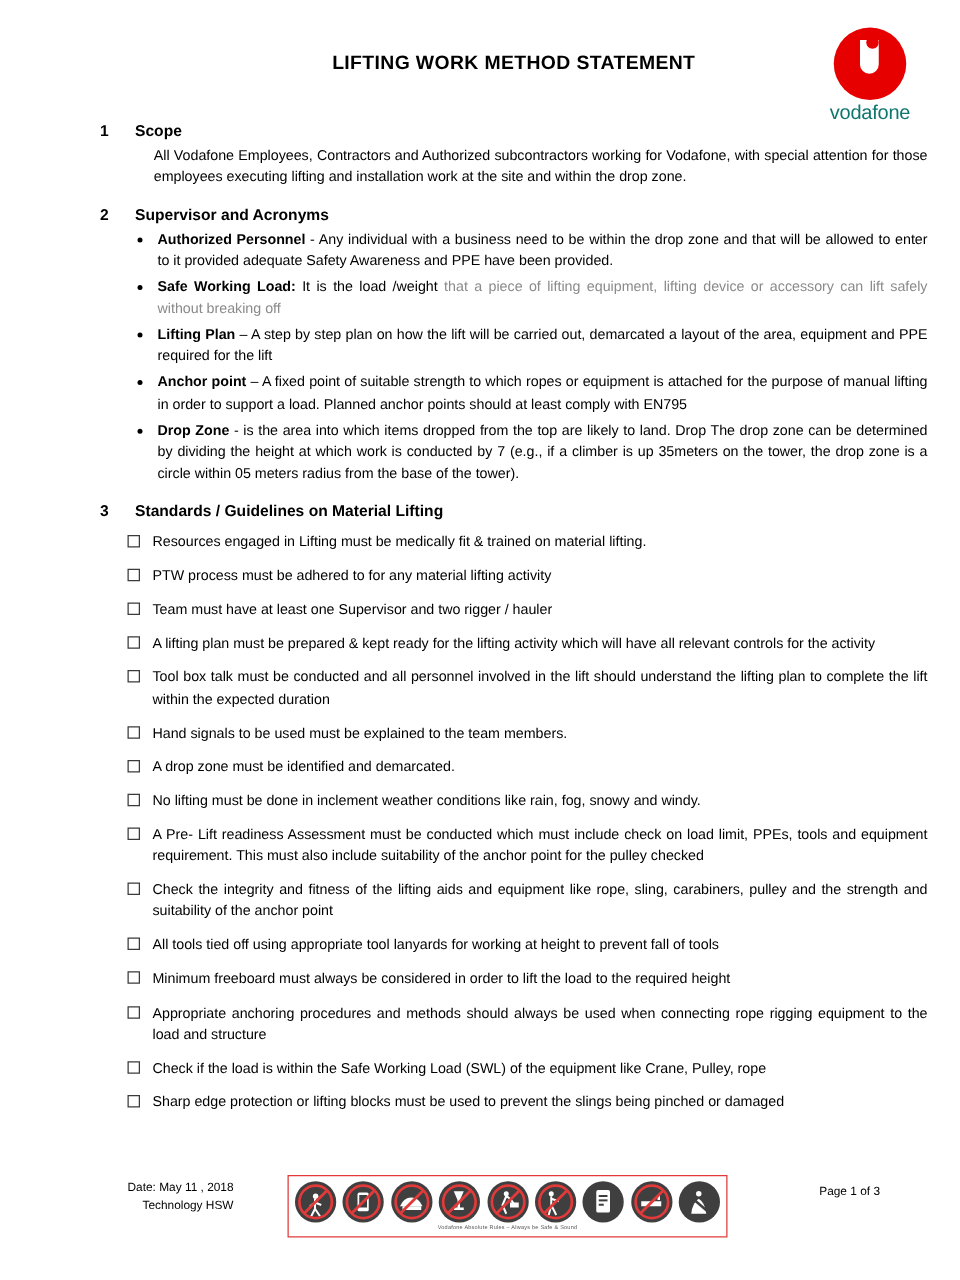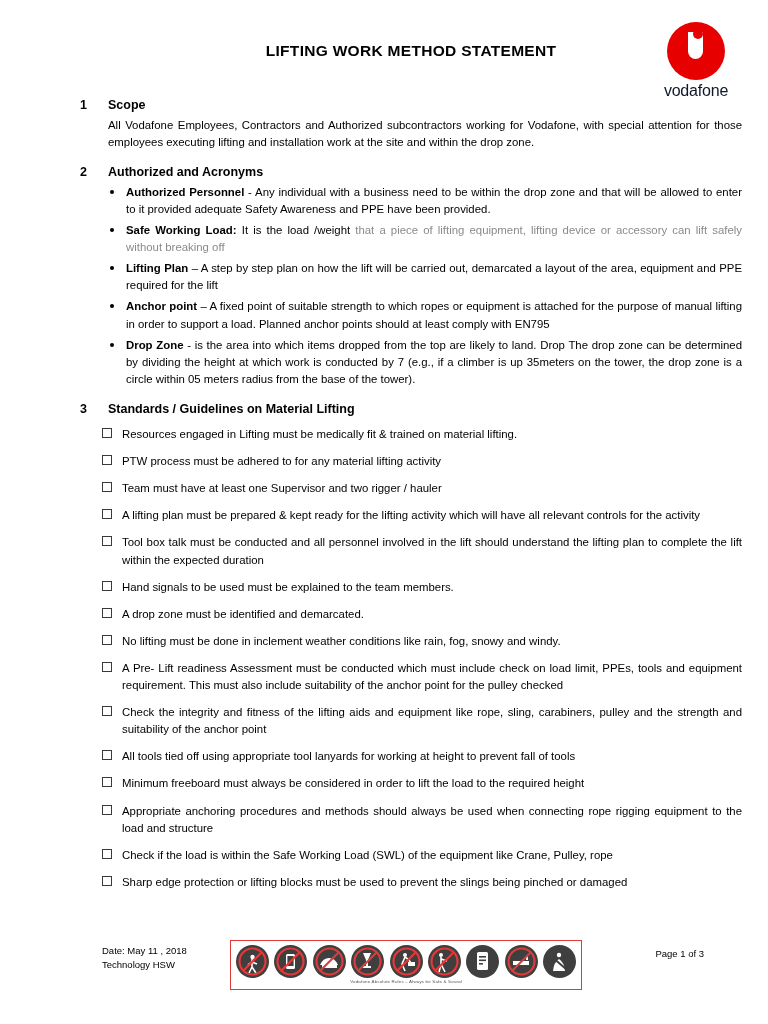--- a/index.html
+++ b/index.html
@@ -68,21 +68,21 @@
     position: absolute;
     left: 26px;
     top: 7px;
     width: 10px;
     height: 10px;
     border-radius: 50%;
     background: #e60000;
   }
   .logo .word {
     font-size: 16px;
-    color: #0f172a;
+    color: #0f766e;
     margin-top: 2px;
     letter-spacing: -0.2px;
   }
 
   
   .section {
     margin-top: 14px;
   }
   .sec-head {
     display: flex;
@@ -91,21 +91,21 @@
     margin-bottom: 5px;
   }
   .sec-num {
     width: 28px;
     flex: 0 0 28px;
   }
   .sec-title {
     flex: 1;
   }
   .sec-body {
-    margin-left: 28px;
+    margin-left: 43px;
     font-size: 11.4px;
     line-height: 1.48;
     text-align: justify;
   }
 
   
   ul.bullets {
     list-style: none;
     margin: 4px 0 0 0;
     padding: 0;
@@ -164,20 +164,21 @@
     right: 58px;
     bottom: 28px;
     height: 56px;
   }
   .footer-left {
     position: absolute;
     left: 22px;
     top: 4px;
     font-size: 9.5px;
     line-height: 1.45;
+    text-align: right;
   }
   .footer-right {
     position: absolute;
     right: 6px;
     top: 8px;
     font-size: 9.5px;
   }
   .safety-strip {
     position: absolute;
     left: 150px;
@@ -232,21 +233,21 @@
     <div class="sec-head">
       <span class="sec-num">1</span>
       <span class="sec-title">Scope</span>
     </div>
     <div class="sec-body">All Vodafone Employees, Contractors and Authorized subcontractors working for Vodafone, with special attention for those employees executing lifting and installation work at the site and within the drop zone.</div>
   </div>
 
   <div class="section">
     <div class="sec-head">
       <span class="sec-num">2</span>
-      <span class="sec-title">Authorized and Acronyms</span>
+      <span class="sec-title">Supervisor and Acronyms</span>
     </div>
     <ul class="bullets">
       <li>
         <span class="dot"></span>
         <span class="b">Authorized Personnel</span><span> - </span><span>Any individual with a business need to be within the drop zone and that will be allowed to enter to it provided adequate Safety Awareness and PPE have been provided.</span>
       </li>
       <li>
         <span class="dot"></span>
         <span class="b">Safe Working Load:</span><span> </span><span>It is the load /weight </span><span class="grey">that a piece of lifting equipment, lifting device or accessory can lift safely without breaking off</span>
       </li>

